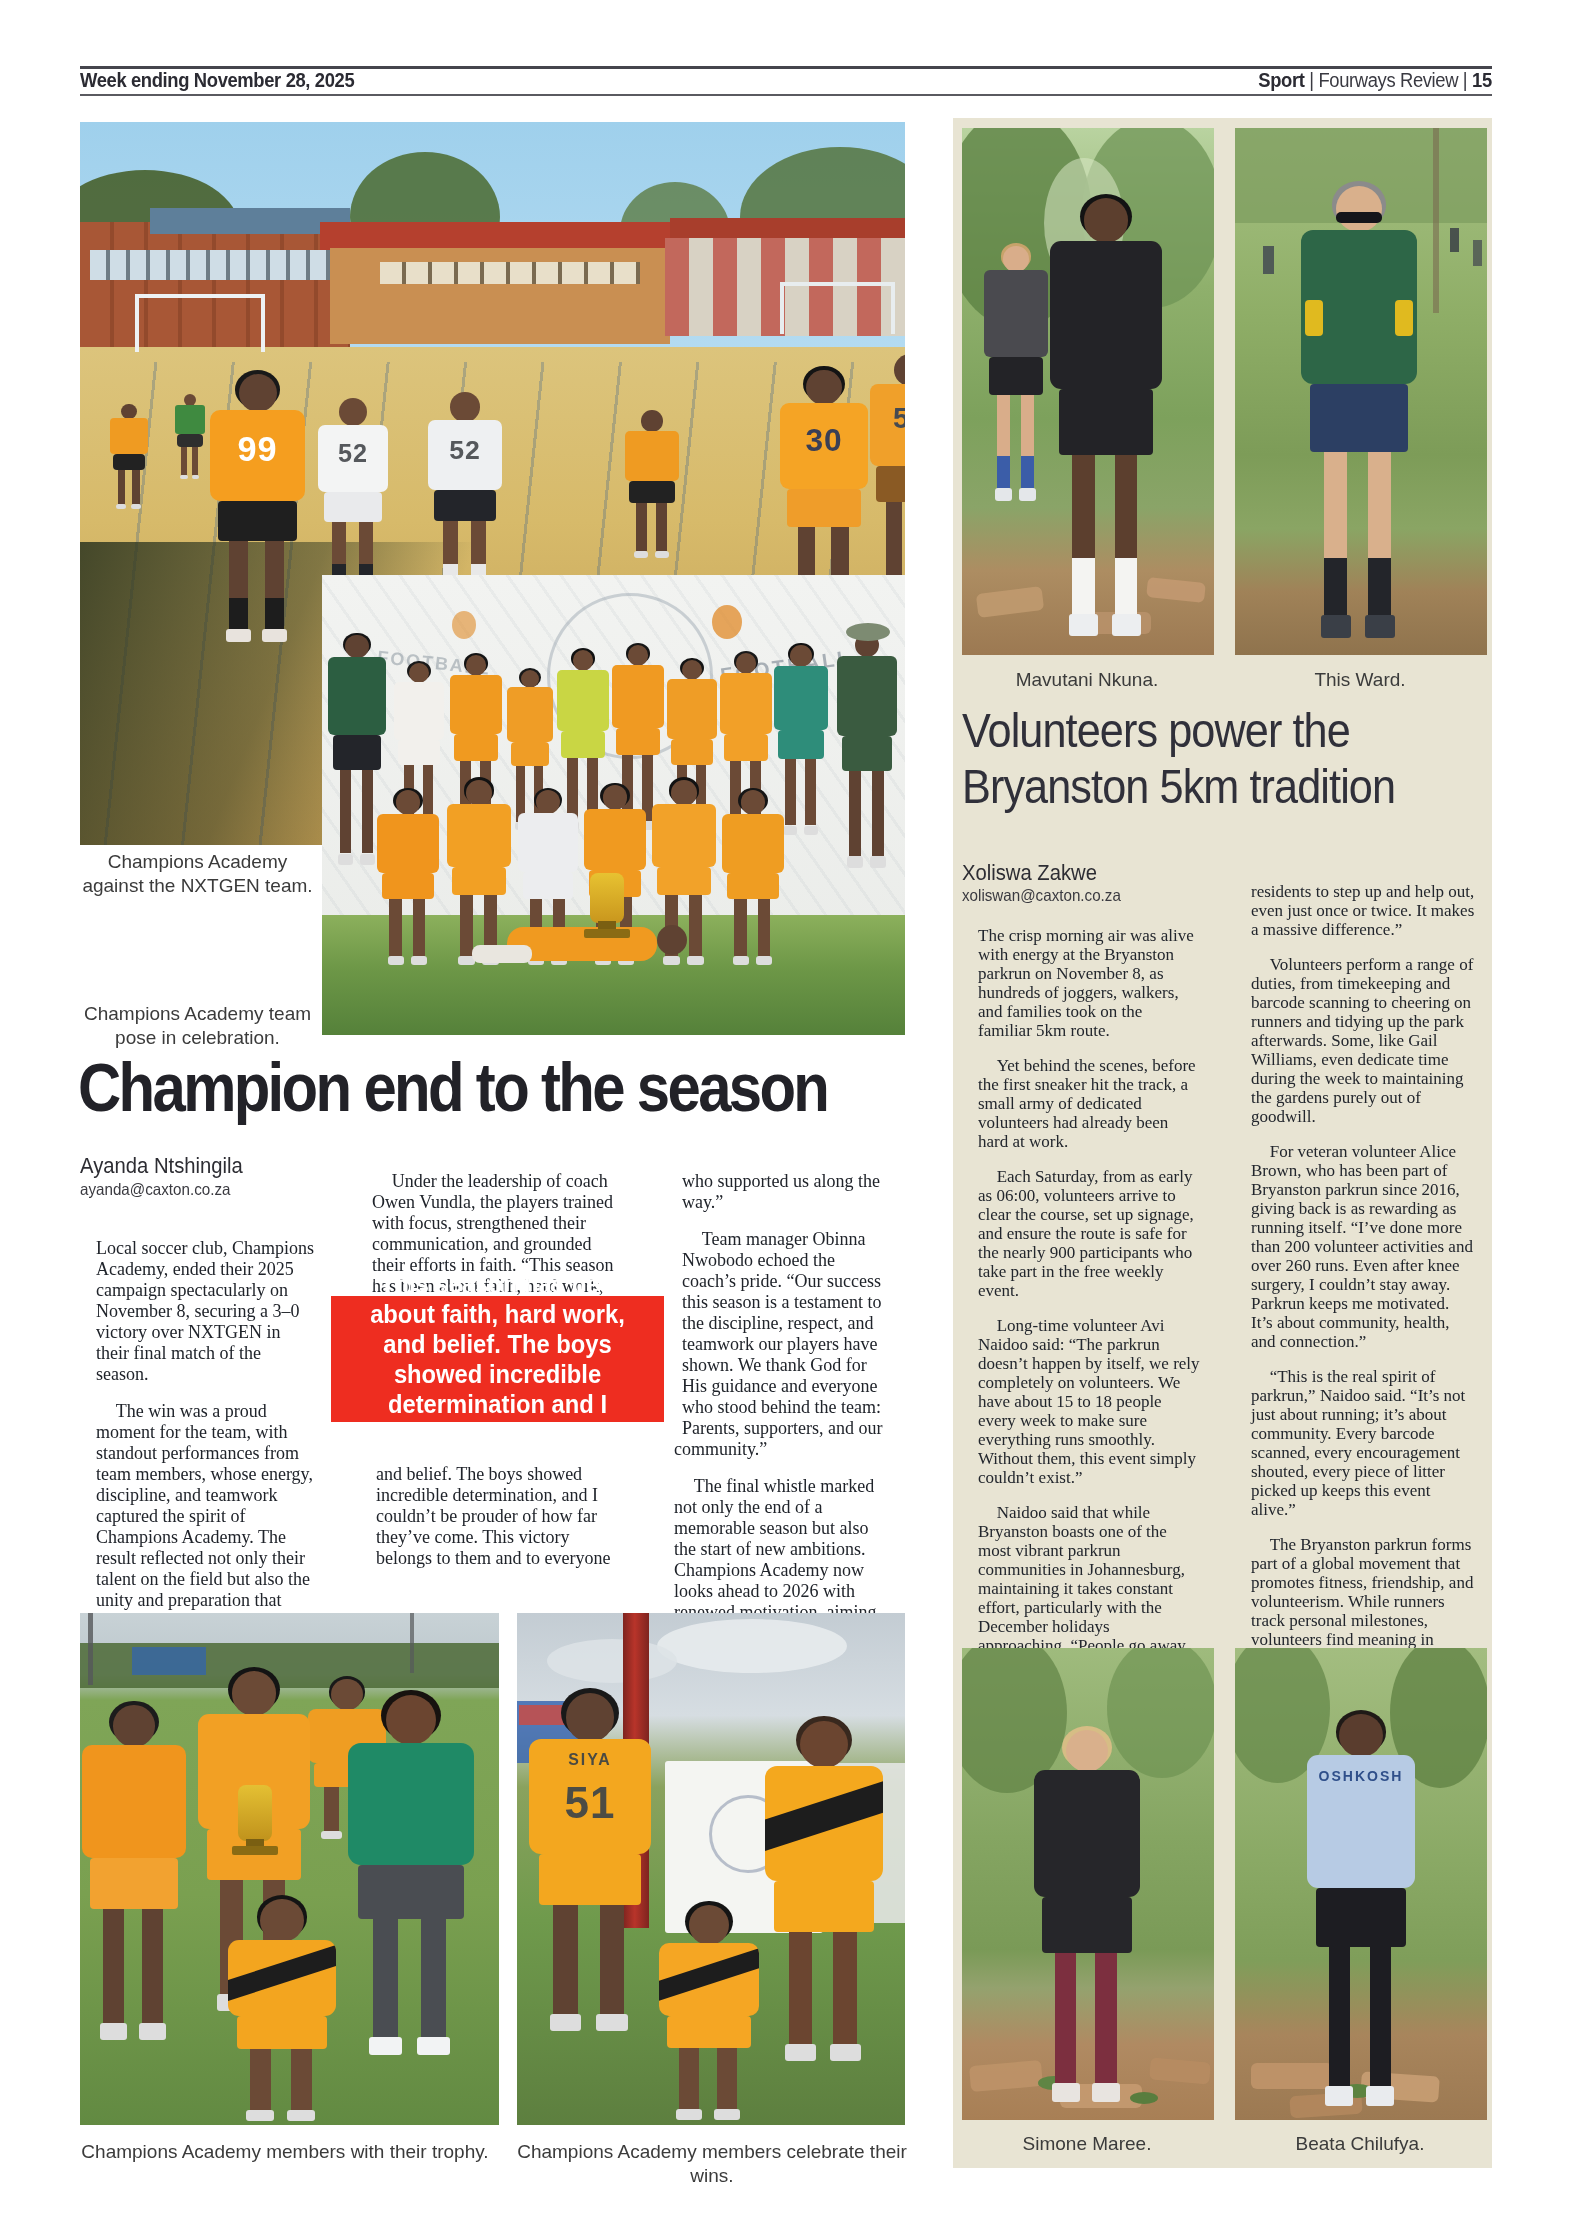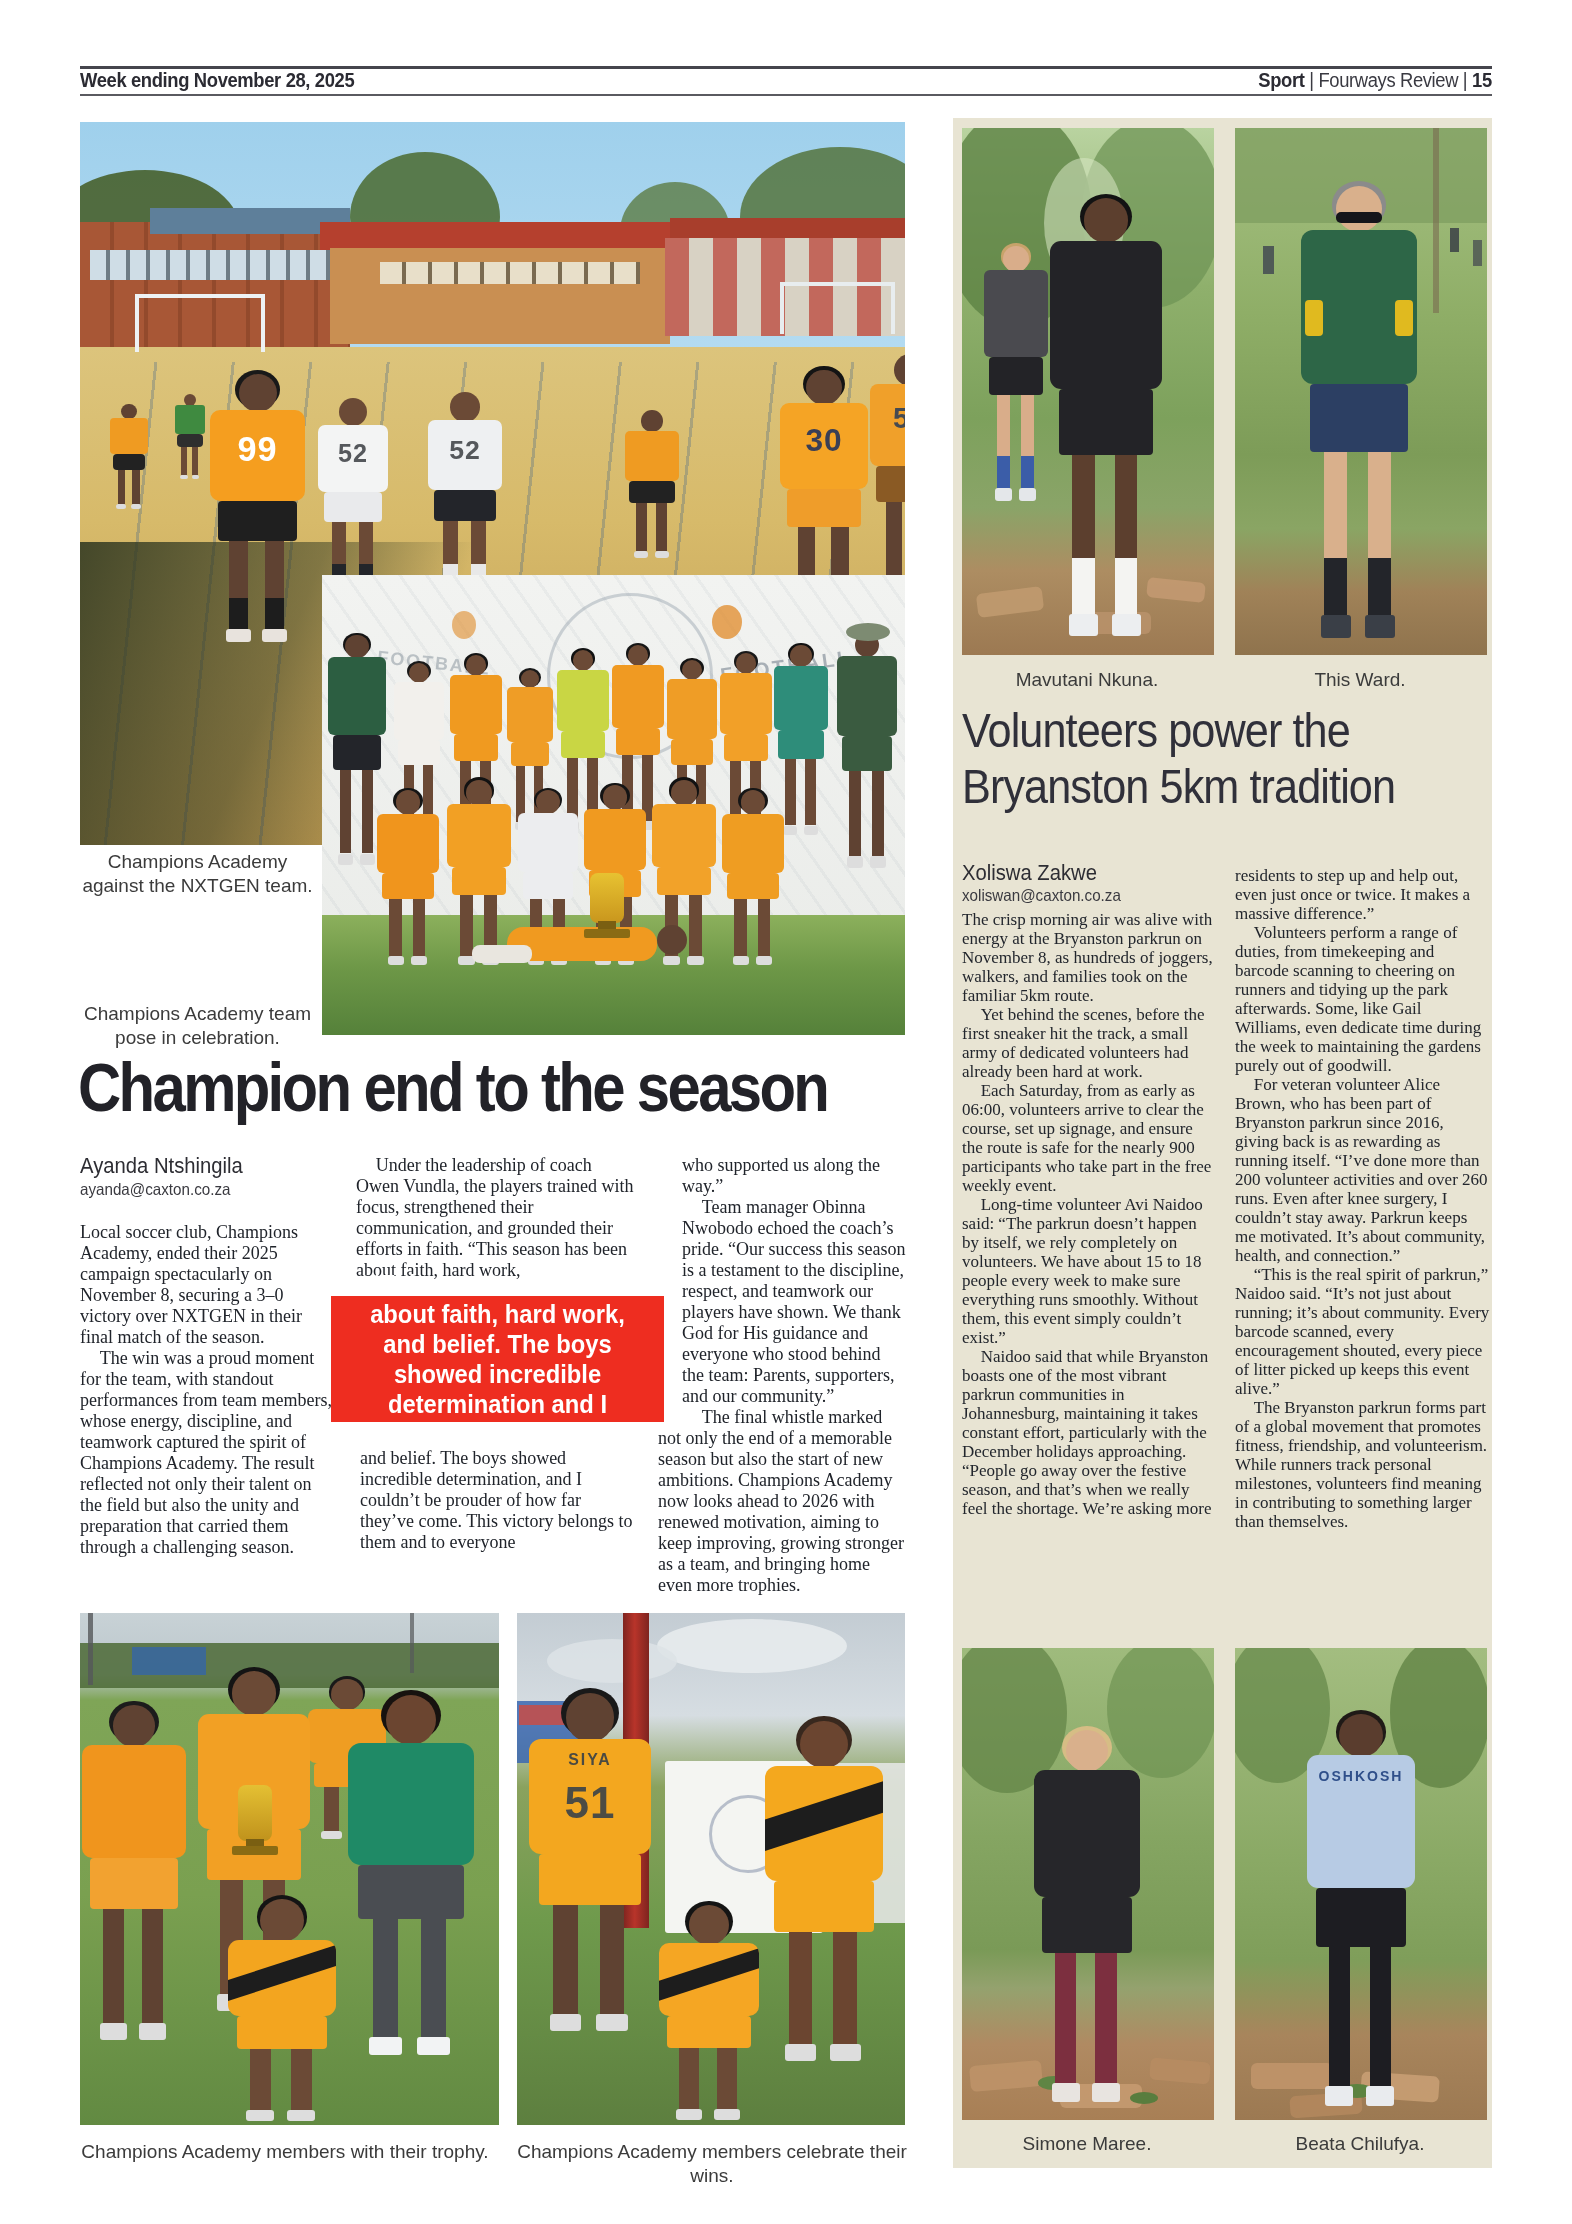--- a/index.html
+++ b/index.html
@@ -12,21 +12,21 @@
   .hdr .lt{font-weight:normal;color:#3a3a42;}
   .headline{position:absolute;font-weight:bold;font-size:68px;letter-spacing:-3px;color:#222228;
             transform:scaleX(.88);transform-origin:left top;white-space:nowrap;}
   .headline-r{position:absolute;font-weight:normal;font-size:48px;letter-spacing:-1px;color:#30303a;
               transform:scaleX(.9);transform-origin:left top;white-space:nowrap;}
   .byline-name{position:absolute;font-size:22px;color:#2d2d33;transform:scaleX(.92);transform-origin:left top;white-space:nowrap;}
   .byline-mail{position:absolute;font-size:16.5px;color:#3a3a40;transform:scaleX(.92);transform-origin:left top;white-space:nowrap;}
   .caption{position:absolute;font-size:19px;line-height:1.25;color:#3b3b3b;text-align:center;}
   .bodycol{position:absolute;font-family:"Liberation Serif",serif;font-size:18px;line-height:21px;color:#20242b;}
   .bodycol-r{position:absolute;font-family:"Liberation Serif",serif;font-size:17px;line-height:19px;color:#22262d;}
-  .bodycol p,.bodycol-r p{margin:0;}
+  .bodycol p,.bodycol-r p{margin:16px;}
   p.pind{text-indent:1.1em;}
   .intrude{float:left;width:16px;height:128px;margin:140px 8px 0 0;}
   .quotebox{position:absolute;background:#ee2d20;display:flex;align-items:center;justify-content:center;}
   .quotebox .qt{font-weight:bold;font-size:25px;line-height:30px;color:#fff;text-align:center;
                 transform:scaleX(.95);transform-origin:center;padding:4px 8px;}
   .panel{position:absolute;background:#e8e4d3;}
   .photo{position:absolute;overflow:hidden;background:#b9c6ce;}
   #photo-field{background:linear-gradient(180deg,#9fd0ec 0%,#c6e5f6 60%,#d9edf8 100%);}
   #photo-team{background:linear-gradient(180deg,#f2f3f1 0%,#e9ebe8 100%);}
   #photo-bl1{background:linear-gradient(180deg,#c8d2d6 0%,#bcc7cc 12%,#7fa557 17%,#7aa050 55%,#628a42 100%);}

